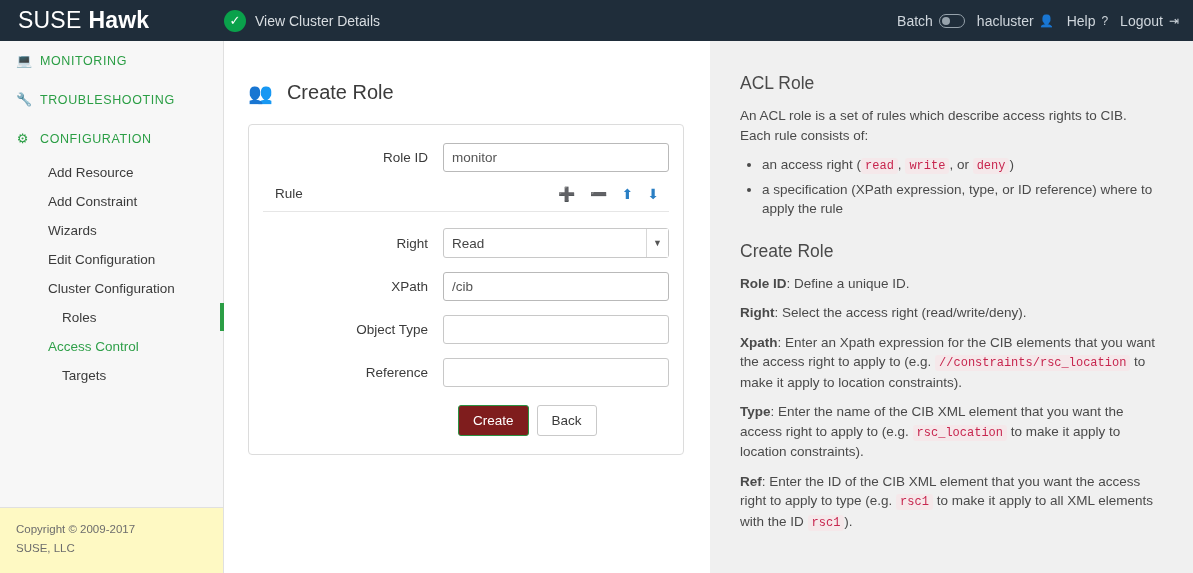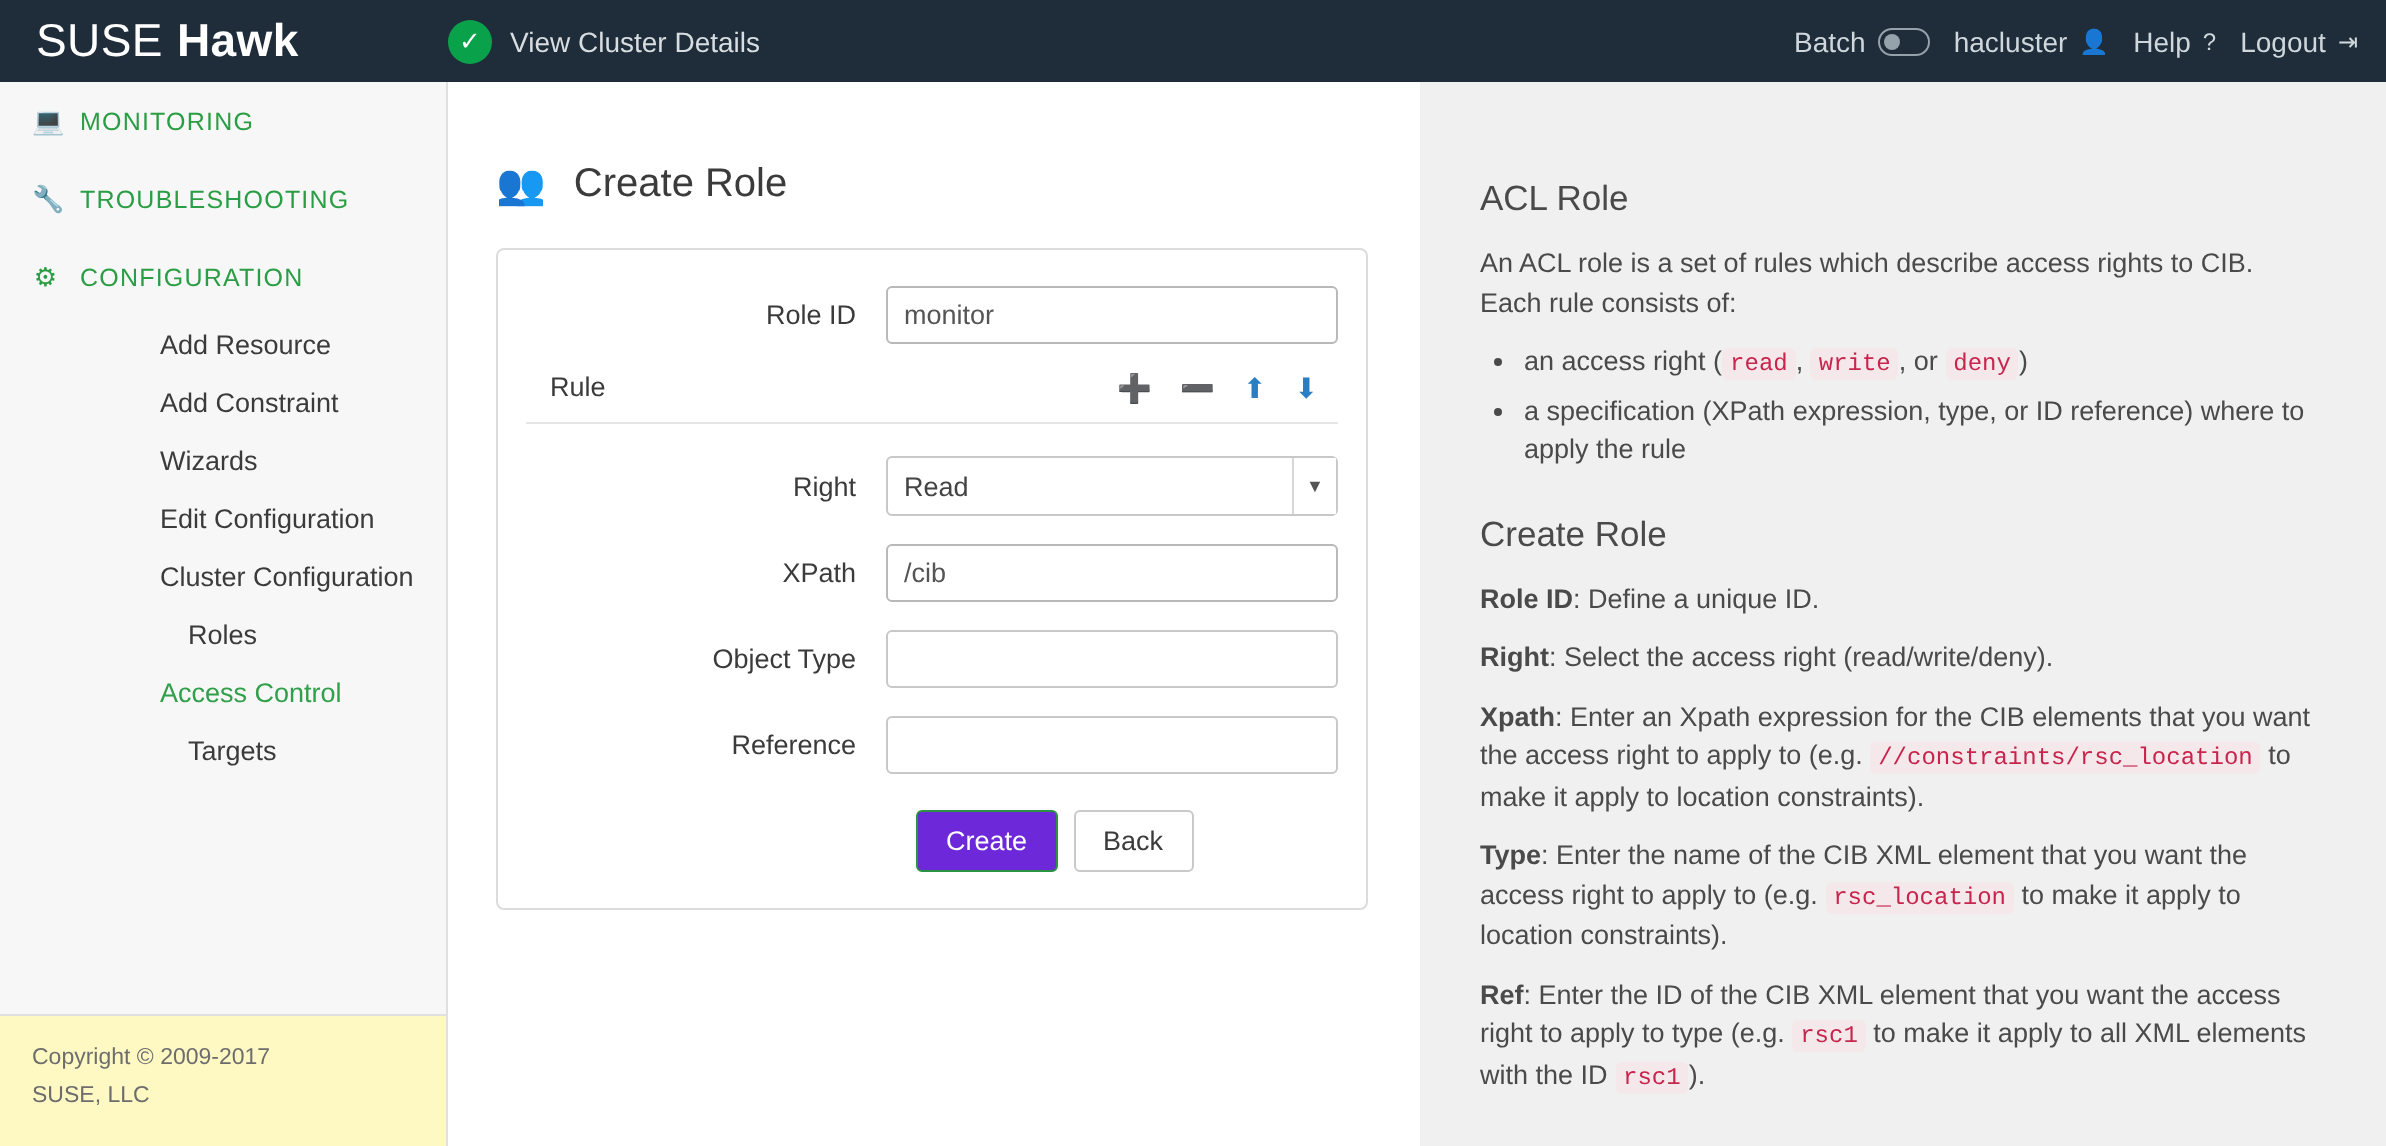--- a/index.html
+++ b/index.html
@@ -62,21 +62,21 @@
     display: flex; align-items: center; gap: 10px;
     padding: 12px 14px 12px 16px;
     font-size: 12.5px; letter-spacing: .6px; text-transform: uppercase;
     color: #2a7fc4; cursor: pointer;
   }
   .side-section .sico { color: #7f8c93; width: 14px; text-align: center; font-size: 13px; }
   .side-section.green { color: #2b9e45; }
   .side-section.green .sico { color: #2b9e45; }
   .side-section.active { color: #2b9e45; }
   .side-link {
-    padding: 7px 14px 7px 48px; font-size: 13.5px; color: #3b3b3b; cursor: pointer; margin-left: 32px;
+    padding: 7px 14px 7px 48px; font-size: 13.5px; color: #3b3b3b; cursor: pointer;
   }
   .side-link.sub { padding-left: 62px; }
   .side-link.highlight { position: relative; }
   .side-link.highlight::before {
     content: ""; position: absolute; left: 220px; top: 0; width: 5px; height: 28px;
     background: #2b9e45;
   }
   .side-link.accent { color: #30a04a; }
   .sidebar-footer {
     position: absolute; left: 0; right: 0; bottom: 0;
@@ -132,27 +132,27 @@
   }
   .rule-row .rule-label { font-size: 13.5px; color: #3b3b3b; padding-left: 12px; }
   .rule-actions { margin-left: auto; display: flex; gap: 14px; padding-right: 10px; color: #2a7fc4; }
   .rule-actions span { cursor: pointer; font-size: 14px; line-height: 1; }
 
   .btn-row { display: flex; gap: 8px; padding-left: 195px; margin-top: 18px; }
   .btn {
     font-family: "Liberation Sans", sans-serif; font-size: 13.5px;
     padding: 7px 14px; border-radius: 3px; cursor: pointer; border: 1px solid transparent;
   }
-  .btn-primary { background: #6d28d9; color: #fff; border-color: #2b9243; }
+  .btn-primary { background: #7f1d1d; color: #fff; border-color: #2b9243; }
   .btn-default { background: #fff; color: #3b3b3b; border-color: #c9c9c9; text-align: center; }
 
   
   .help {
     position: absolute; top: 41px; right: 0; width: 483px; bottom: 0;
-    background: #f0f0f0; padding: 48px 34px 10px 30px; overflow: hidden;
+    background: #f0f0f0; padding: 32px 34px 10px 30px; overflow: hidden;
   }
   .help h3 {
     margin: 0 0 12px 0; font-size: 17.5px; font-weight: 400; color: #4a4a4a;
   }
   .help h3.second { margin-top: 22px; }
   .help p { margin: 0 0 10px 0; font-size: 13.5px; line-height: 1.45; color: #4a4a4a; }
   .help ul { margin: 0 0 12px 0; padding-left: 22px; }
   .help li { font-size: 13.5px; line-height: 1.45; color: #4a4a4a; margin-bottom: 4px; }
   .help b { font-weight: 700; }
   code {

